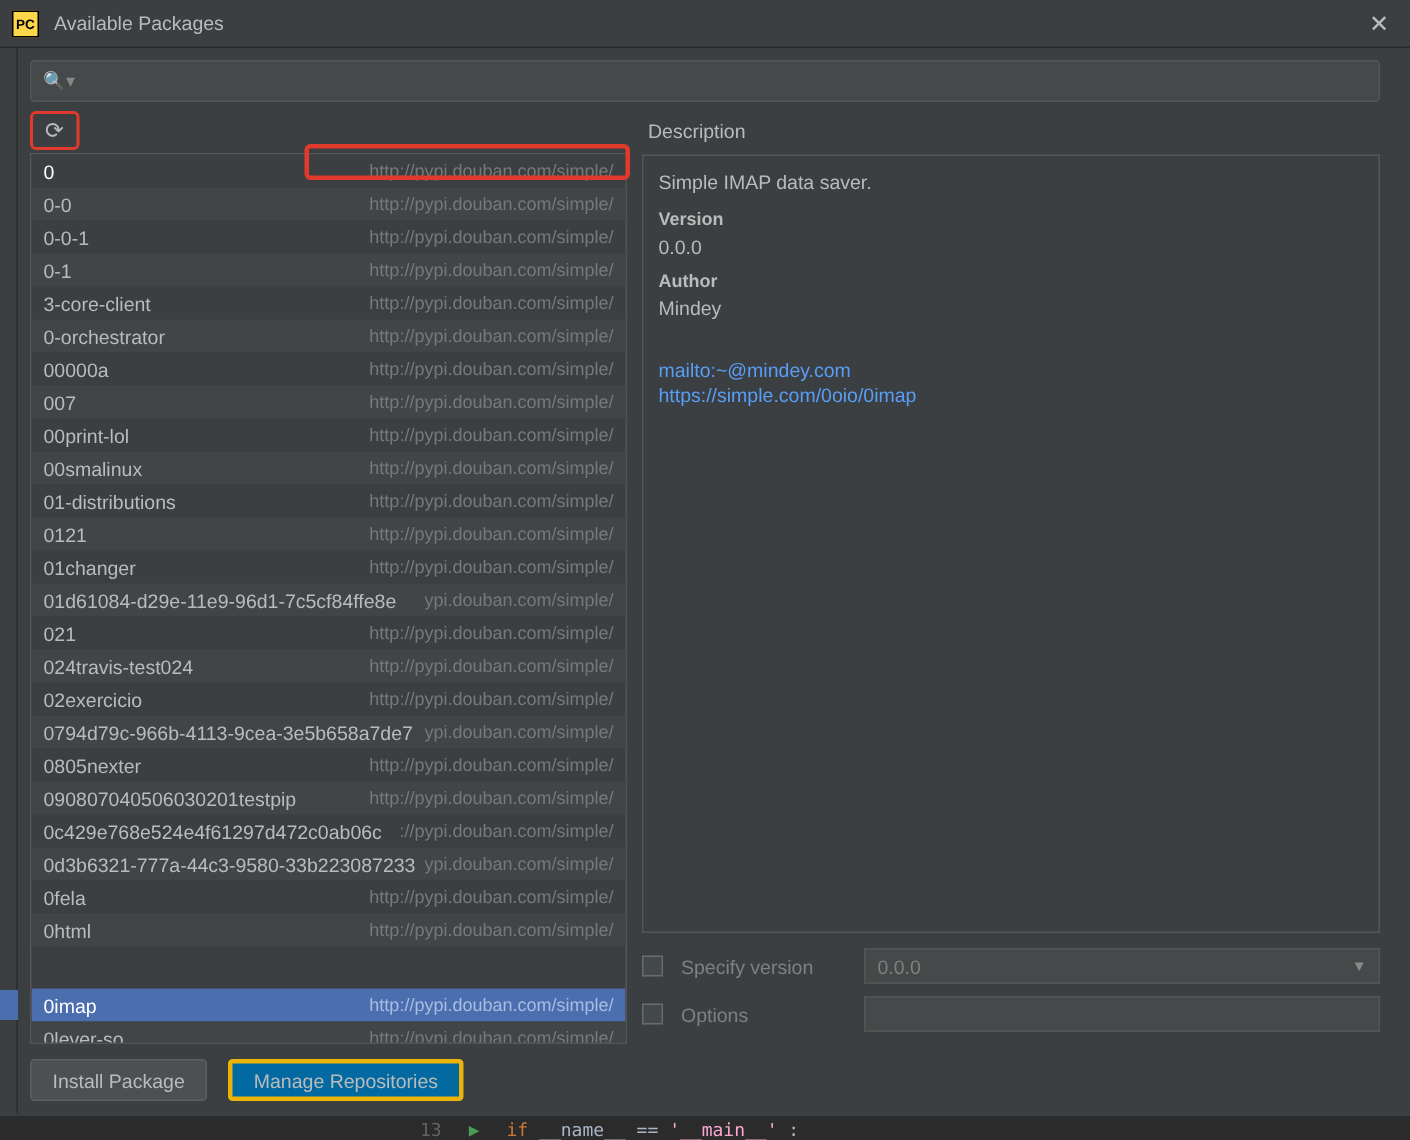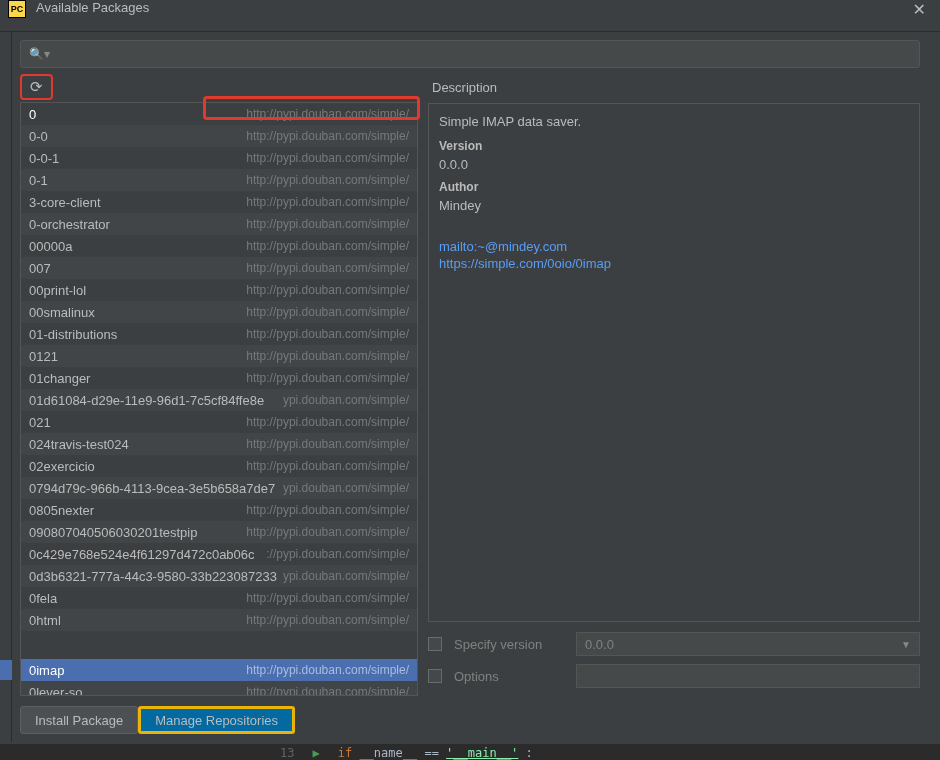--- a/index.html
+++ b/index.html
@@ -1,17 +1,17 @@
 <!DOCTYPE html>
 <html><head>
 <meta charset="utf-8">
 <style>
 * { box-sizing: border-box; margin: 0; padding: 0; }
 body { background: #3c3f41; font-family: "Segoe UI", Arial, sans-serif; font-size: 13px; color: #bbbbbb; width: 940px; height: 760px; overflow: hidden; }
-.titlebar { height: 32px; background: #3c3f41; display: flex; padding: 0 8px; border-bottom: 1px solid #2b2b2b; }
+.titlebar { height: 32px; background: #3c3f41; display: flex; align-items: center; padding: 0 8px; border-bottom: 1px solid #2b2b2b; }
 .titlebar .app-icon { width: 18px; height: 18px; background: #fcd74b; border: 1px solid #000; display: flex; align-items: center; justify-content: center; font-size: 9px; font-weight: bold; color: #000; margin-right: 10px; }
 .titlebar .title { color: #bbbbbb; flex: 1; }
 .titlebar .close { color: #bbbbbb; font-size: 16px; cursor: pointer; padding: 0 6px; }
 .content { padding: 8px 20px 10px 20px; }
 .search-row { margin-bottom: 6px; }
 .search-input { width: 100%; height: 28px; background: #45494a; border: 1px solid #555; border-radius: 3px; padding: 0 8px; color: #bbb; display: flex; align-items: center; }
 .search-input .mag { color: #888; font-size: 12px; margin-right: 3px; }
 .main-split { display: flex; gap: 10px; }
 .left-col { width: 398px; }
 .right-col { flex: 1; display: flex; flex-direction: column; }
@@ -33,30 +33,30 @@
 .desc-text { color: #bbbbbb; margin-bottom: 10px; }
 .desc-label { color: #bbbbbb; font-weight: bold; margin-top: 8px; margin-bottom: 4px; font-size: 12px; }
 .desc-value { color: #bbbbbb; margin-bottom: 8px; }
 .desc-link { color: #589df6; text-decoration: none; display: block; line-height: 1.3; }
 .bottom-opts { margin-top: 10px; }
 .opt-row { display: flex; align-items: center; margin-bottom: 8px; gap: 12px; }
 .checkbox { width: 14px; height: 14px; border: 1px solid #6b6b6b; background: #43494a; display: inline-block; }
 .opt-label { width: 110px; color: #808080; }
 .opt-input { flex: 1; height: 24px; background: #45494a; border: 1px solid #555; color: #808080; padding: 0 8px; display: flex; align-items: center; justify-content: space-between; }
 .dropdown-arrow { color: #888; font-size: 10px; }
-.footer { display: flex; margin-top: 10px; text-align: center; }
+.footer { display: flex; gap: 14px; margin-top: 10px; text-align: center; }
 .btn { height: 28px; padding: 0 14px; background: #4c5052; border: 1px solid #5e6060; color: #bbbbbb; display: inline-flex; align-items: center; cursor: pointer; border-radius: 3px; }
 .btn.primary { border: 3px solid #eab308; background: #0369a1; }
 .editor-strip { height: 18px; background: #2b2b2b; display: flex; align-items: center; padding-left: 280px; font-family: Consolas, monospace; font-size: 12px; gap: 18px; }
 .ln { color: #606366; }
 .play { color: #499c54; }
 .kw { color: #cc7832; }
 .ident { color: #a9b7c6; }
 .op { color: #a9b7c6; }
-.str { color: #86efac; text-decoration: underline; }
+.str { color: #f9a8d4; }
 .left-gutter { position: absolute; left: 0; top: 32px; width: 12px; height: 710px; background: #3c3f41; border-right: 1px solid #2b2b2b; }
 .gutter-mark { position: absolute; left: 0; width: 12px; height: 20px; background: #4b6eaf; }
 .hilite-overlay { position: absolute; border: 3px solid #e13a2d; border-radius: 4px; pointer-events: none; z-index: 10; }
 </style>
 </head>
 <body>
 
 <div class="left-gutter">
   <div class="gutter-mark" style="top:628px;"></div>
 </div>

